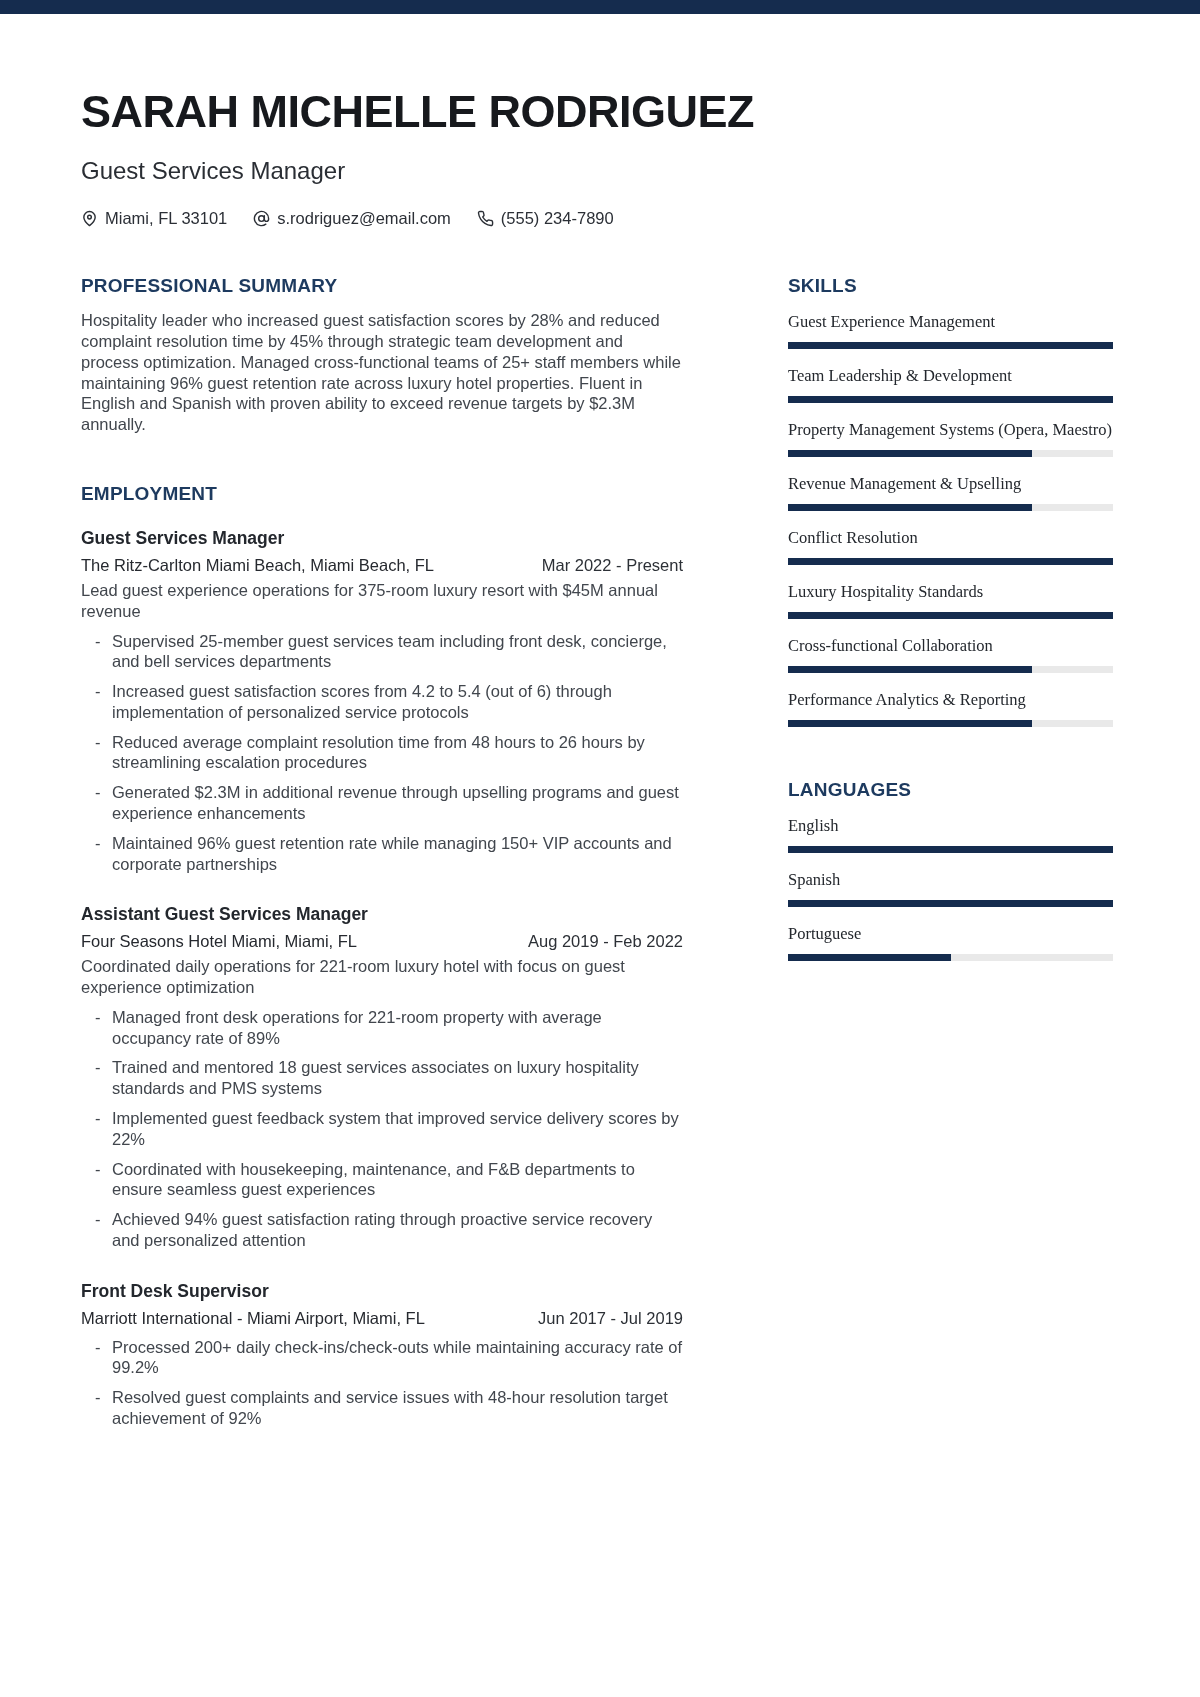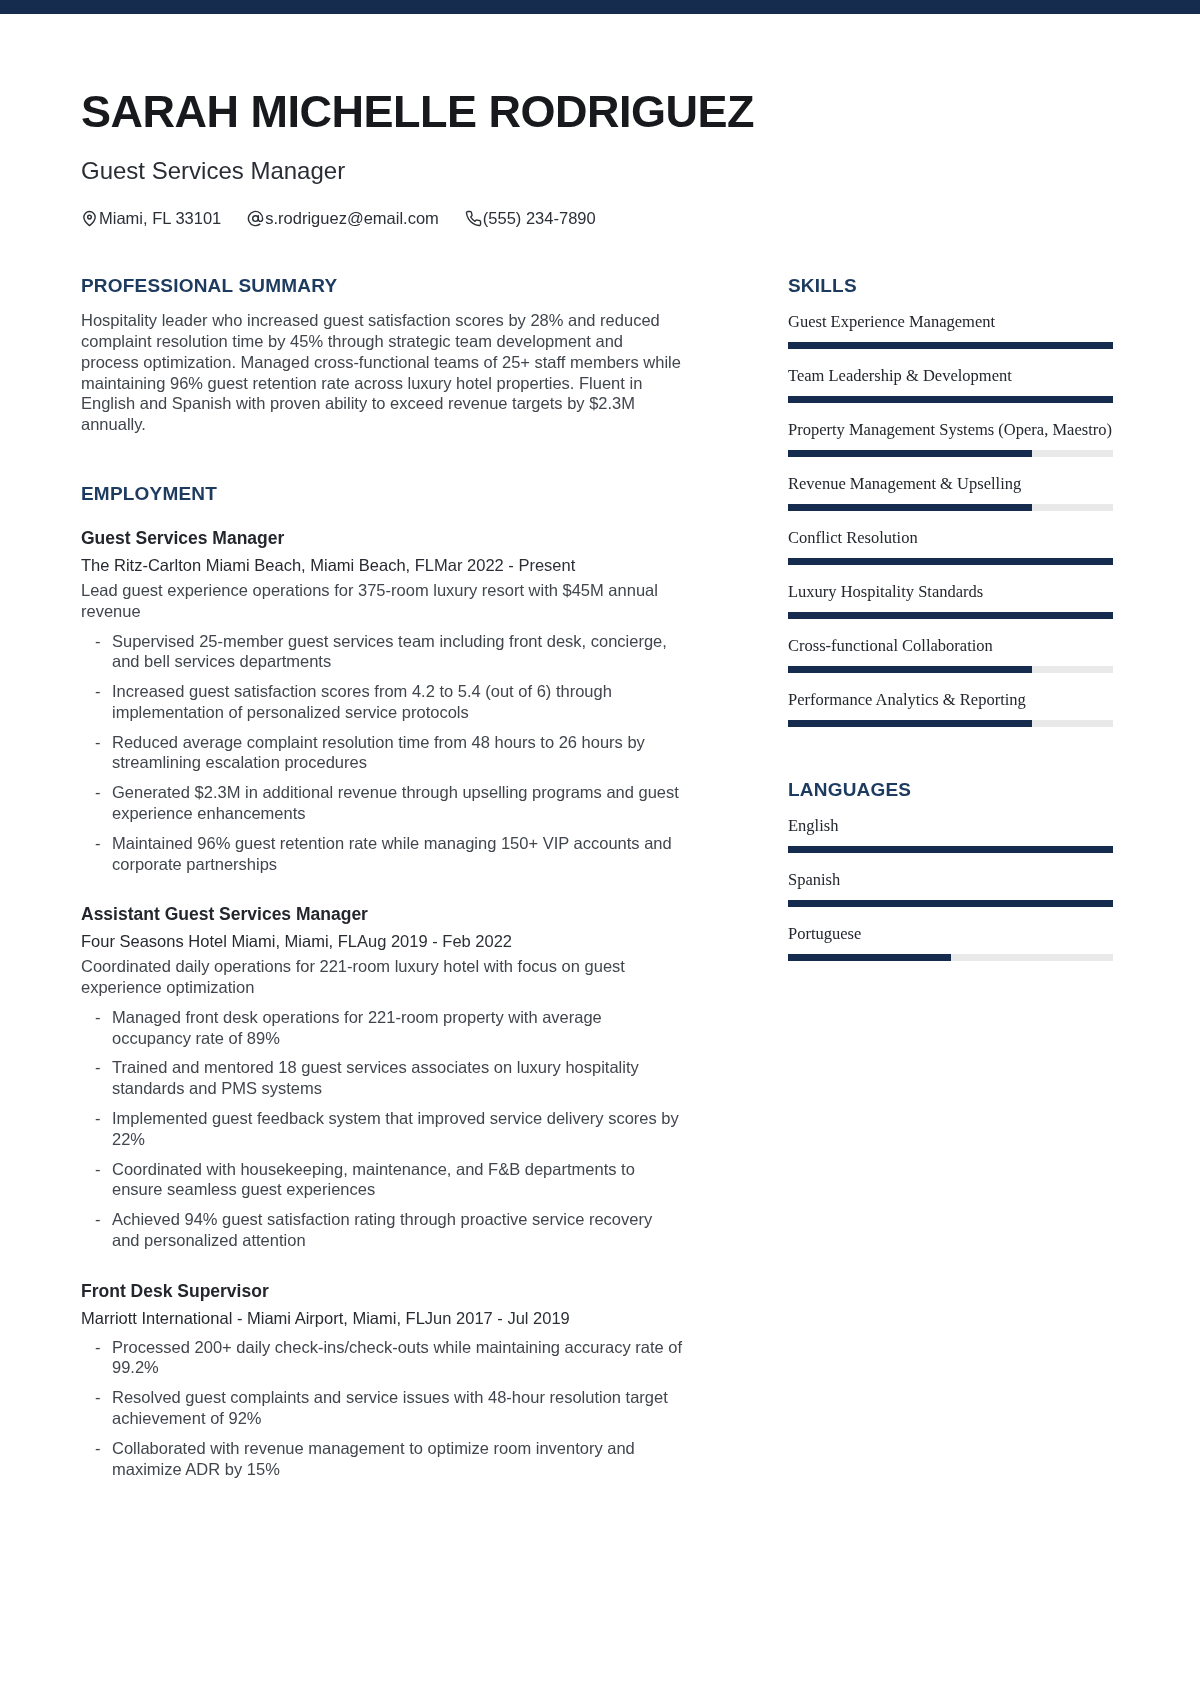--- a/index.html
+++ b/index.html
@@ -14,41 +14,41 @@
   .topbar { width:100%; height:14px; background:#152c4e; }
   .page { padding:74px 47px 40px 81px; }
 
   
   .name {
     font-size:45px; font-weight:700; color:#17191d;
     letter-spacing:-0.5px; line-height:1.05;
   }
   .job-headline { font-size:24px; font-weight:400; color:#2a2e34; margin-top:22px; }
   .contact-row { display:flex; align-items:center; gap:26px; margin-top:24px; }
-  .contact-item { display:flex; align-items:center; gap:1px; font-size:16.5px; color:#2b2f36; }
+  .contact-item { display:flex; align-items:center; gap:7px; font-size:16.5px; color:#2b2f36; }
   .contact-item svg { width:17px; height:17px; stroke:#2b2f36; fill:none; stroke-width:2; stroke-linecap:round; stroke-linejoin:round; }
 
   
   .columns { display:flex; margin-top:47px; }
   .col-left { width:602px; flex:none; }
   .col-right { width:325px; flex:none; margin-left:105px; }
 
   .sec-heading {
     font-size:19px; font-weight:700; color:#1d3a5f; letter-spacing:0.2px;
   }
 
   
   .summary-text { margin-top:13px; font-size:16.5px; line-height:1.26; color:#41464d; }
 
   
   .employment { margin-top:48px; }
   .job { margin-top:23px; }
   .job + .job { margin-top:30px; }
   .job-title { font-size:17.5px; font-weight:700; color:#23272d; }
-  .job-meta { display:flex; margin-top:7px; font-size:16.5px; color:#26292f; }
+  .job-meta { display:flex; justify-content:space-between; margin-top:7px; font-size:16.5px; color:#26292f; }
   .job-dates { color:#2c3036; white-space:nowrap; }
   .job-desc { margin-top:5px; font-size:16.5px; line-height:1.26; color:#41464d; }
   .bullets { list-style:none; margin-top:9px; }
   .bullets li {
     position:relative; padding-left:31px; margin-bottom:9px;
     font-size:16.5px; line-height:1.26; color:#41464d;
   }
   .bullets li::before { content:"-"; position:absolute; left:14px; top:0; color:#41464d; }
 
   
@@ -140,21 +140,20 @@
             </div>
             <div class="job">
               <div class="job-title">Front Desk Supervisor</div>
               <div class="job-meta">
                 <span>Marriott International - Miami Airport, Miami, FL</span>
                 <span class="job-dates">Jun 2017 - Jul 2019</span>
               </div>
               <ul class="bullets">
                 <li>Processed 200+ daily check-ins/check-outs while maintaining accuracy rate of 99.2%</li>
                 <li>Resolved guest complaints and service issues with 48-hour resolution target achievement of 92%</li>
-                <li>Collaborated with revenue management to optimize room inventory and maximize ADR by 15%</li>
               </ul>
             </div>
           </div>
       </section>
     </div>
 
     <div class="col-right">
       <section>
         <h2 class="sec-heading">SKILLS</h2>
         <div id="skills-list">

